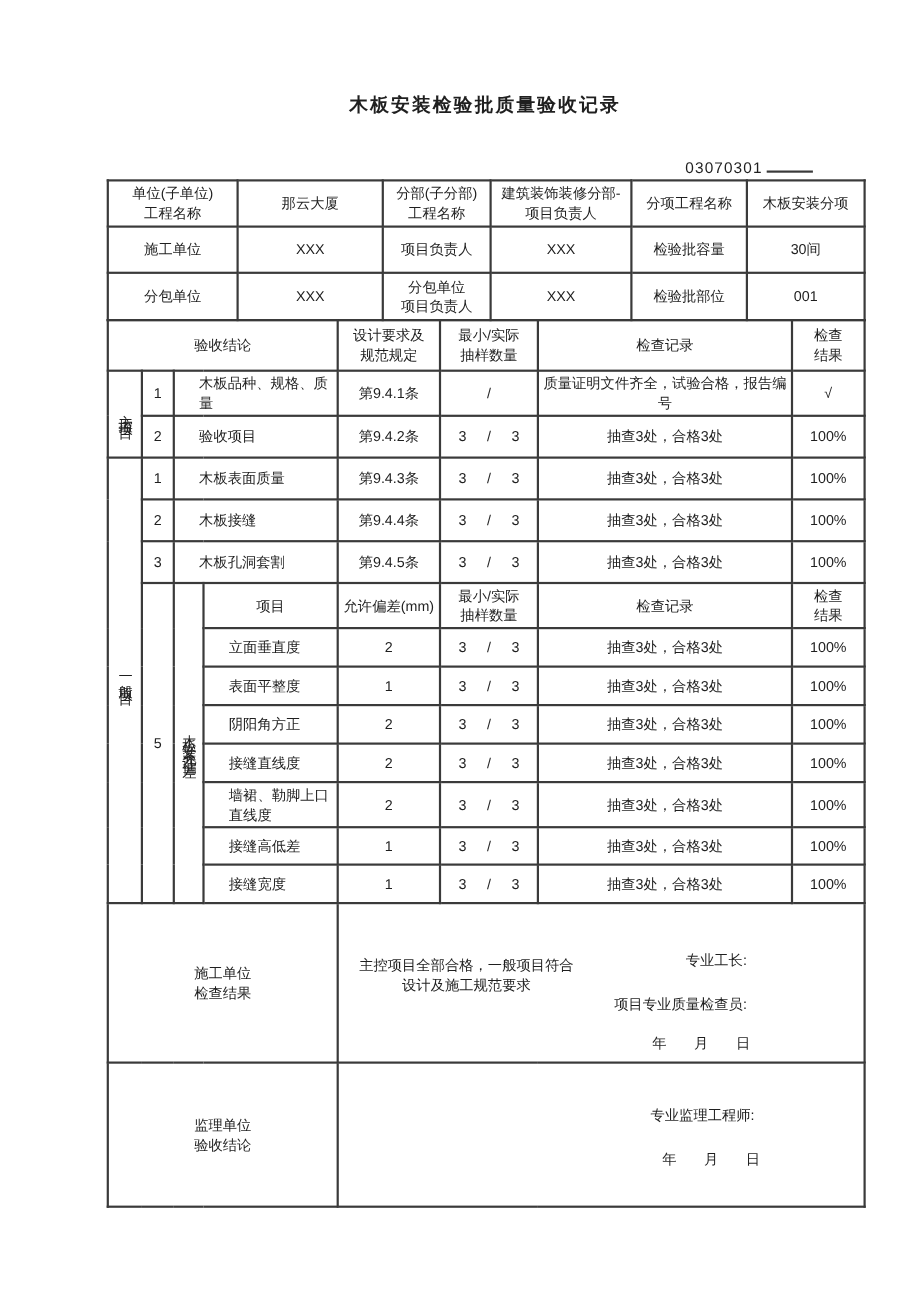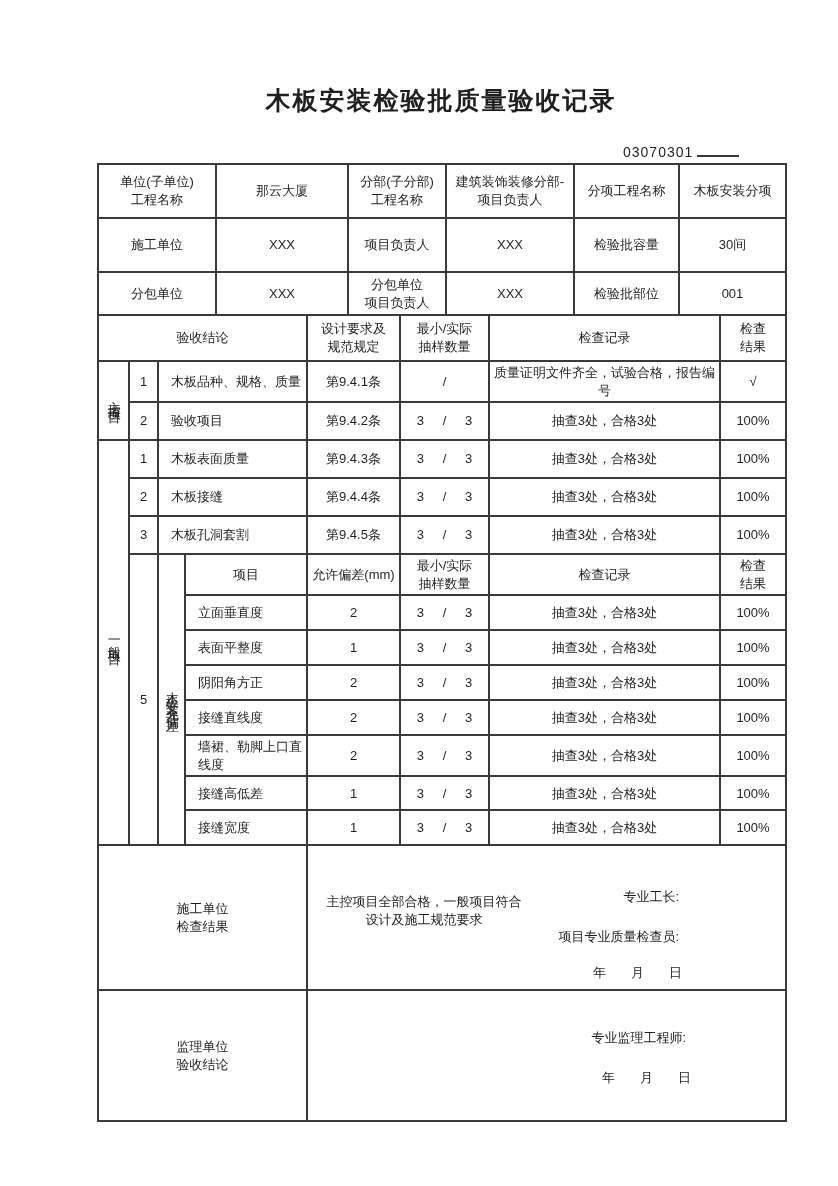--- a/index.html
+++ b/index.html
@@ -3,57 +3,57 @@
 <meta charset="utf-8">
 <style>
   html,body{margin:0;padding:0;}
   body{
     width:838px;height:1186px;background:#ffffff;position:relative;
     font-family:"Liberation Sans","DejaVu Sans",sans-serif;
     color:#1f1f1f;
   }
   .title{
     position:absolute;left:97px;top:84px;width:688px;
-    text-align:center;font-size:25px;font-weight:bold;letter-spacing:2px;
+    text-align:center;font-size:17px;font-weight:bold;letter-spacing:2px;
   }
   .docnum{
     position:absolute;left:623px;top:141px;font-size:14px;letter-spacing:1px;
   }
   .blank-line{
     display:inline-block;width:42px;height:14px;margin-left:4px;
     border-bottom:2px solid #3a3a3a;
   }
   .sheet{position:absolute;left:97px;top:163px;width:688px;}
   table.doc{
     border-collapse:collapse;table-layout:fixed;width:688px;
   }
   table.insp{margin-top:-2px;}
   td{
     border:2px solid #3a3a3a;font-size:13px;text-align:center;
     vertical-align:middle;padding:2px 3px;overflow:hidden;line-height:1.35;
   }
   .pre{white-space:pre-line;}
-  .item{text-align:left;padding-left:12px;}
+  .item{text-align:left;padding-left:22px;}
   .samp{word-spacing:15px;}
   .vt{
     writing-mode:vertical-rl;text-orientation:upright;
     display:inline-block;letter-spacing:4px;line-height:1.1;
   }
   .rel{position:relative;padding:12px;}
   .concl{
     position:absolute;left:4px;top:47px;width:224px;
     text-align:center;white-space:pre-line;font-size:13px;
   }
   .sig{position:absolute;font-size:13px;white-space:nowrap;}
   .sig-foreman{top:42px;right:106px;}
   .sig-inspector{top:82px;right:106px;}
   .sig-date-c{top:118px;right:97px;letter-spacing:6px;}
   .sig-engineer{top:38px;right:99px;text-align:center;}
   .sig-date-s{top:78px;right:88px;letter-spacing:6px;}
-  .r42{height:54px}.r43{height:43px}.r46{height:46px}.r39{height:39px}
+  .r42{height:42px}.r43{height:43px}.r46{height:46px}.r39{height:39px}
   .r38{height:38px}.r35{height:35px}.r40{height:40px}.r34{height:34px}
   .r145{height:145px}.r103{height:131px}
 </style>
 </head>
 <body>
 
 <div class="title">木板安装检验批质量验收记录</div>
 
 <div class="docnum"><span>03070301</span><span class="blank-line"></span></div>
 

